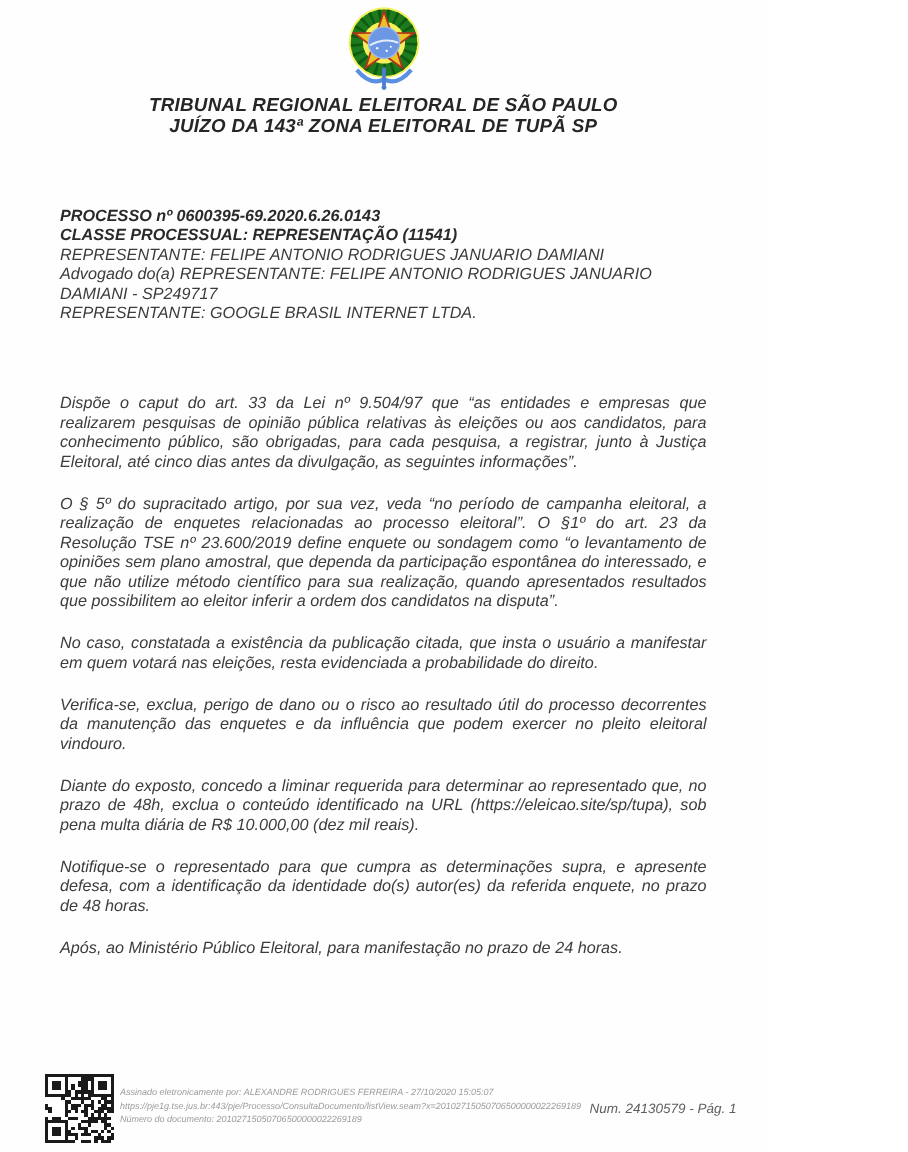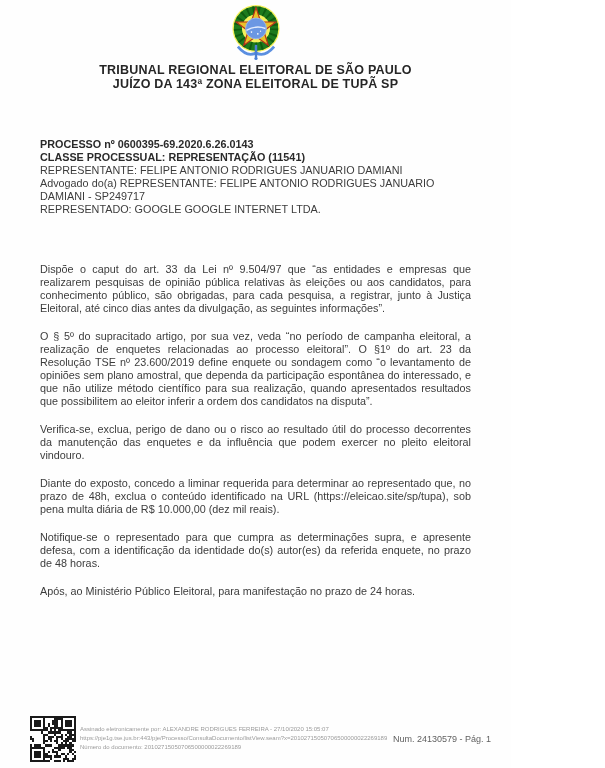--- a/index.html
+++ b/index.html
@@ -1,19 +1,20 @@
 <!DOCTYPE html>
 <html lang="pt-BR"><head>
 <meta charset="utf-8">
 <style>
   html,body{margin:0;padding:0;background:#ffffff;}
   .page{
     width:511px;height:768px;background:#fefefe;position:relative;
     font-family:"Liberation Sans","DejaVu Sans",sans-serif;color:#3c3c3c;
     overflow:hidden;
+    font-style:italic;
   }
   .doc-header{text-align:center;padding-top:3px;}
   .emblem{display:block;margin:0 auto;width:58px;height:60px;}
   .title{font-size:12.5px;line-height:14px;font-weight:700;color:#262626;letter-spacing:.2px;}
   .process{margin:37px 40px 0 40px;font-size:10.8px;line-height:13px;color:#3c3c3c;padding-top:10px;}
   .process .bold{font-weight:700;color:#2a2a2a;}
   .doc-body{margin:47px 40px 0 40px;font-size:10.8px;line-height:13px;text-align:justify;color:#3c3c3c;}
   .doc-body p{margin:0 0 15px 0;}
   .qr{position:absolute;left:30px;top:716px;width:46px;height:46px;}
   .qr svg{width:46px;height:46px;display:block;}
@@ -42,26 +43,27 @@
     </svg>
     <div class="title">TRIBUNAL REGIONAL ELEITORAL DE SÃO PAULO</div>
     <div class="title">JUÍZO DA 143ª ZONA ELEITORAL DE TUPÃ SP</div>
   </header>
 
   <section class="process">
     <div class="bold">PROCESSO nº 0600395-69.2020.6.26.0143</div>
     <div class="bold">CLASSE PROCESSUAL: REPRESENTAÇÃO (11541)</div>
     <div>REPRESENTANTE: FELIPE ANTONIO RODRIGUES JANUARIO DAMIANI</div>
     <div>Advogado do(a) REPRESENTANTE: FELIPE ANTONIO RODRIGUES JANUARIO DAMIANI - SP249717</div>
-    <div>REPRESENTADO: GOOGLE GOOGLE INTERNET LTDA.</div>
+    <div>REPRESENTANTE: GOOGLE BRASIL INTERNET LTDA.</div>
   </section>
 
   <main class="doc-body">
     <p>Dispõe o caput do art. 33 da Lei nº 9.504/97 que “as entidades e empresas que realizarem pesquisas de opinião pública relativas às eleições ou aos candidatos, para conhecimento público, são obrigadas, para cada pesquisa, a registrar, junto à Justiça Eleitoral, até cinco dias antes da divulgação, as seguintes informações”.</p>
     <p>O § 5º do supracitado artigo, por sua vez, veda “no período de campanha eleitoral, a realização de enquetes relacionadas ao processo eleitoral”. O §1º do art. 23 da Resolução TSE nº 23.600/2019 define enquete ou sondagem como “o levantamento de opiniões sem plano amostral, que dependa da participação espontânea do interessado, e que não utilize método científico para sua realização, quando apresentados resultados que possibilitem ao eleitor inferir a ordem dos candidatos na disputa”.</p>
+    <p>No caso, constatada a existência da publicação citada, que insta o usuário a manifestar em quem votará nas eleições, resta evidenciada a probabilidade do direito.</p>
     <p>Verifica-se, exclua, perigo de dano ou o risco ao resultado útil do processo decorrentes da manutenção das enquetes e da influência que podem exercer no pleito eleitoral vindouro.</p>
     <p>Diante do exposto, concedo a liminar requerida para determinar ao representado que, no prazo de 48h, exclua o conteúdo identificado na URL (https://eleicao.site/sp/tupa), sob pena multa diária de R$ 10.000,00 (dez mil reais).</p>
     <p>Notifique-se o representado para que cumpra as determinações supra, e apresente defesa, com a identificação da identidade do(s) autor(es) da referida enquete, no prazo de 48 horas.</p>
     <p>Após, ao Ministério Público Eleitoral, para manifestação no prazo de 24 horas.</p>
   </main>
 
   <footer>
     <div class="qr">
       <svg id="qr" viewBox="0 0 42 42" shape-rendering="crispEdges">
           <rect x="0" y="0" width="42" height="42" fill="#ffffff"></rect>

